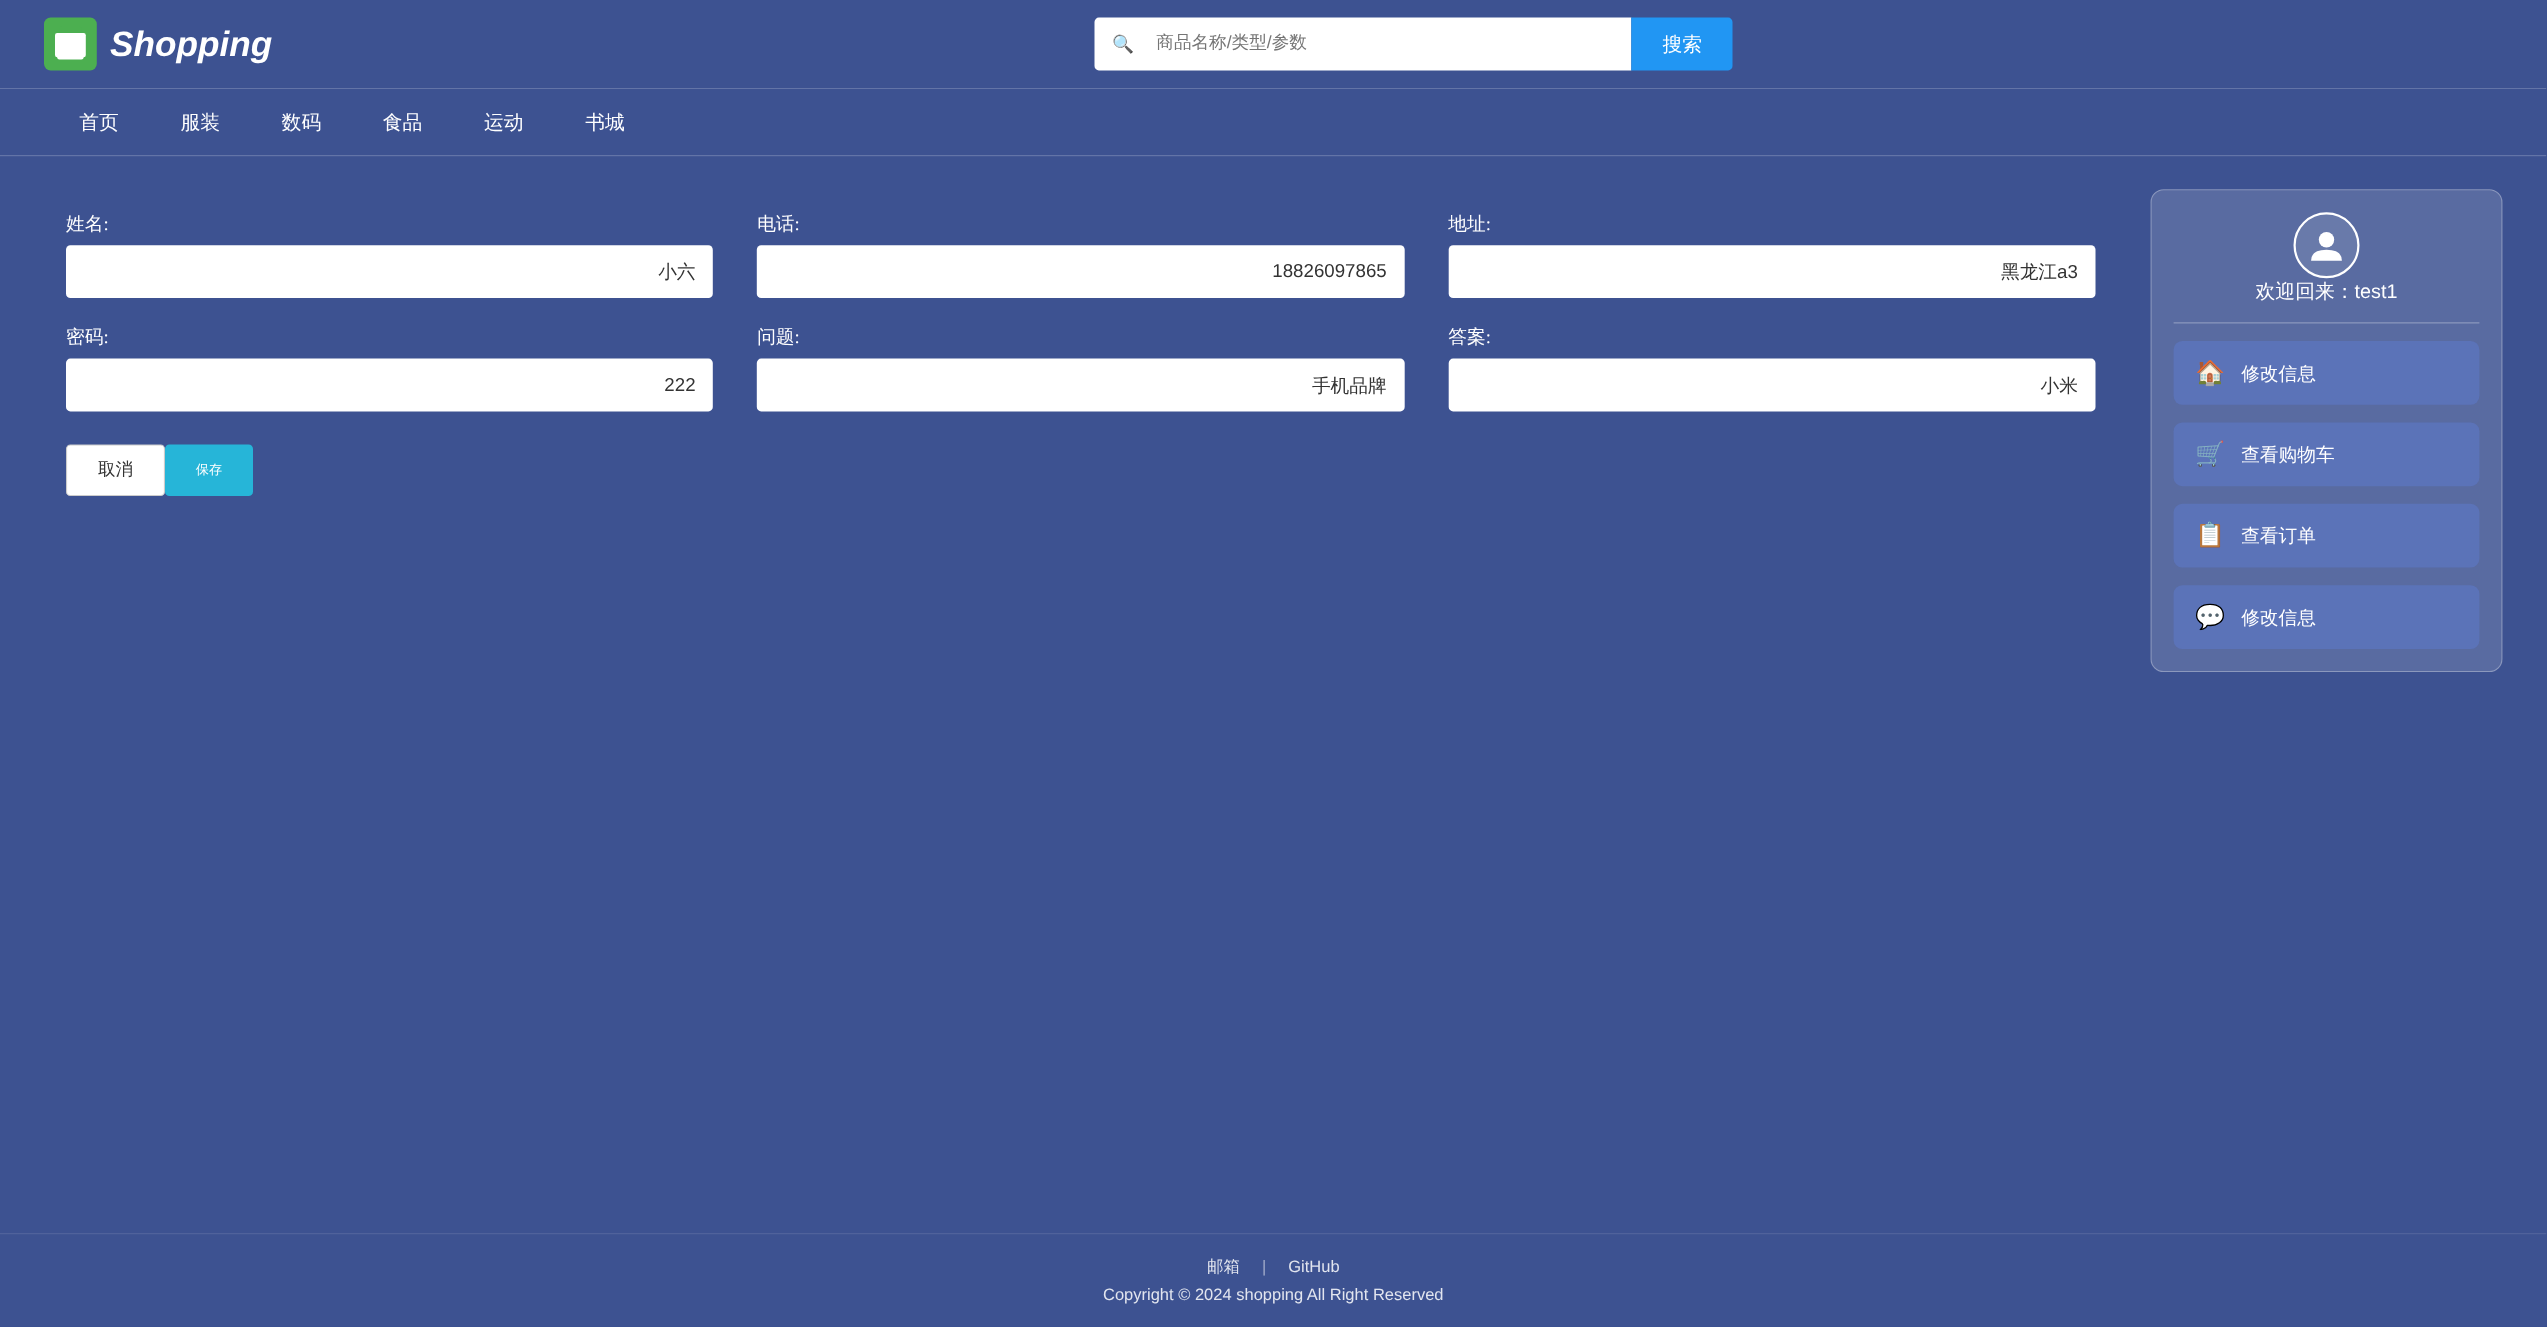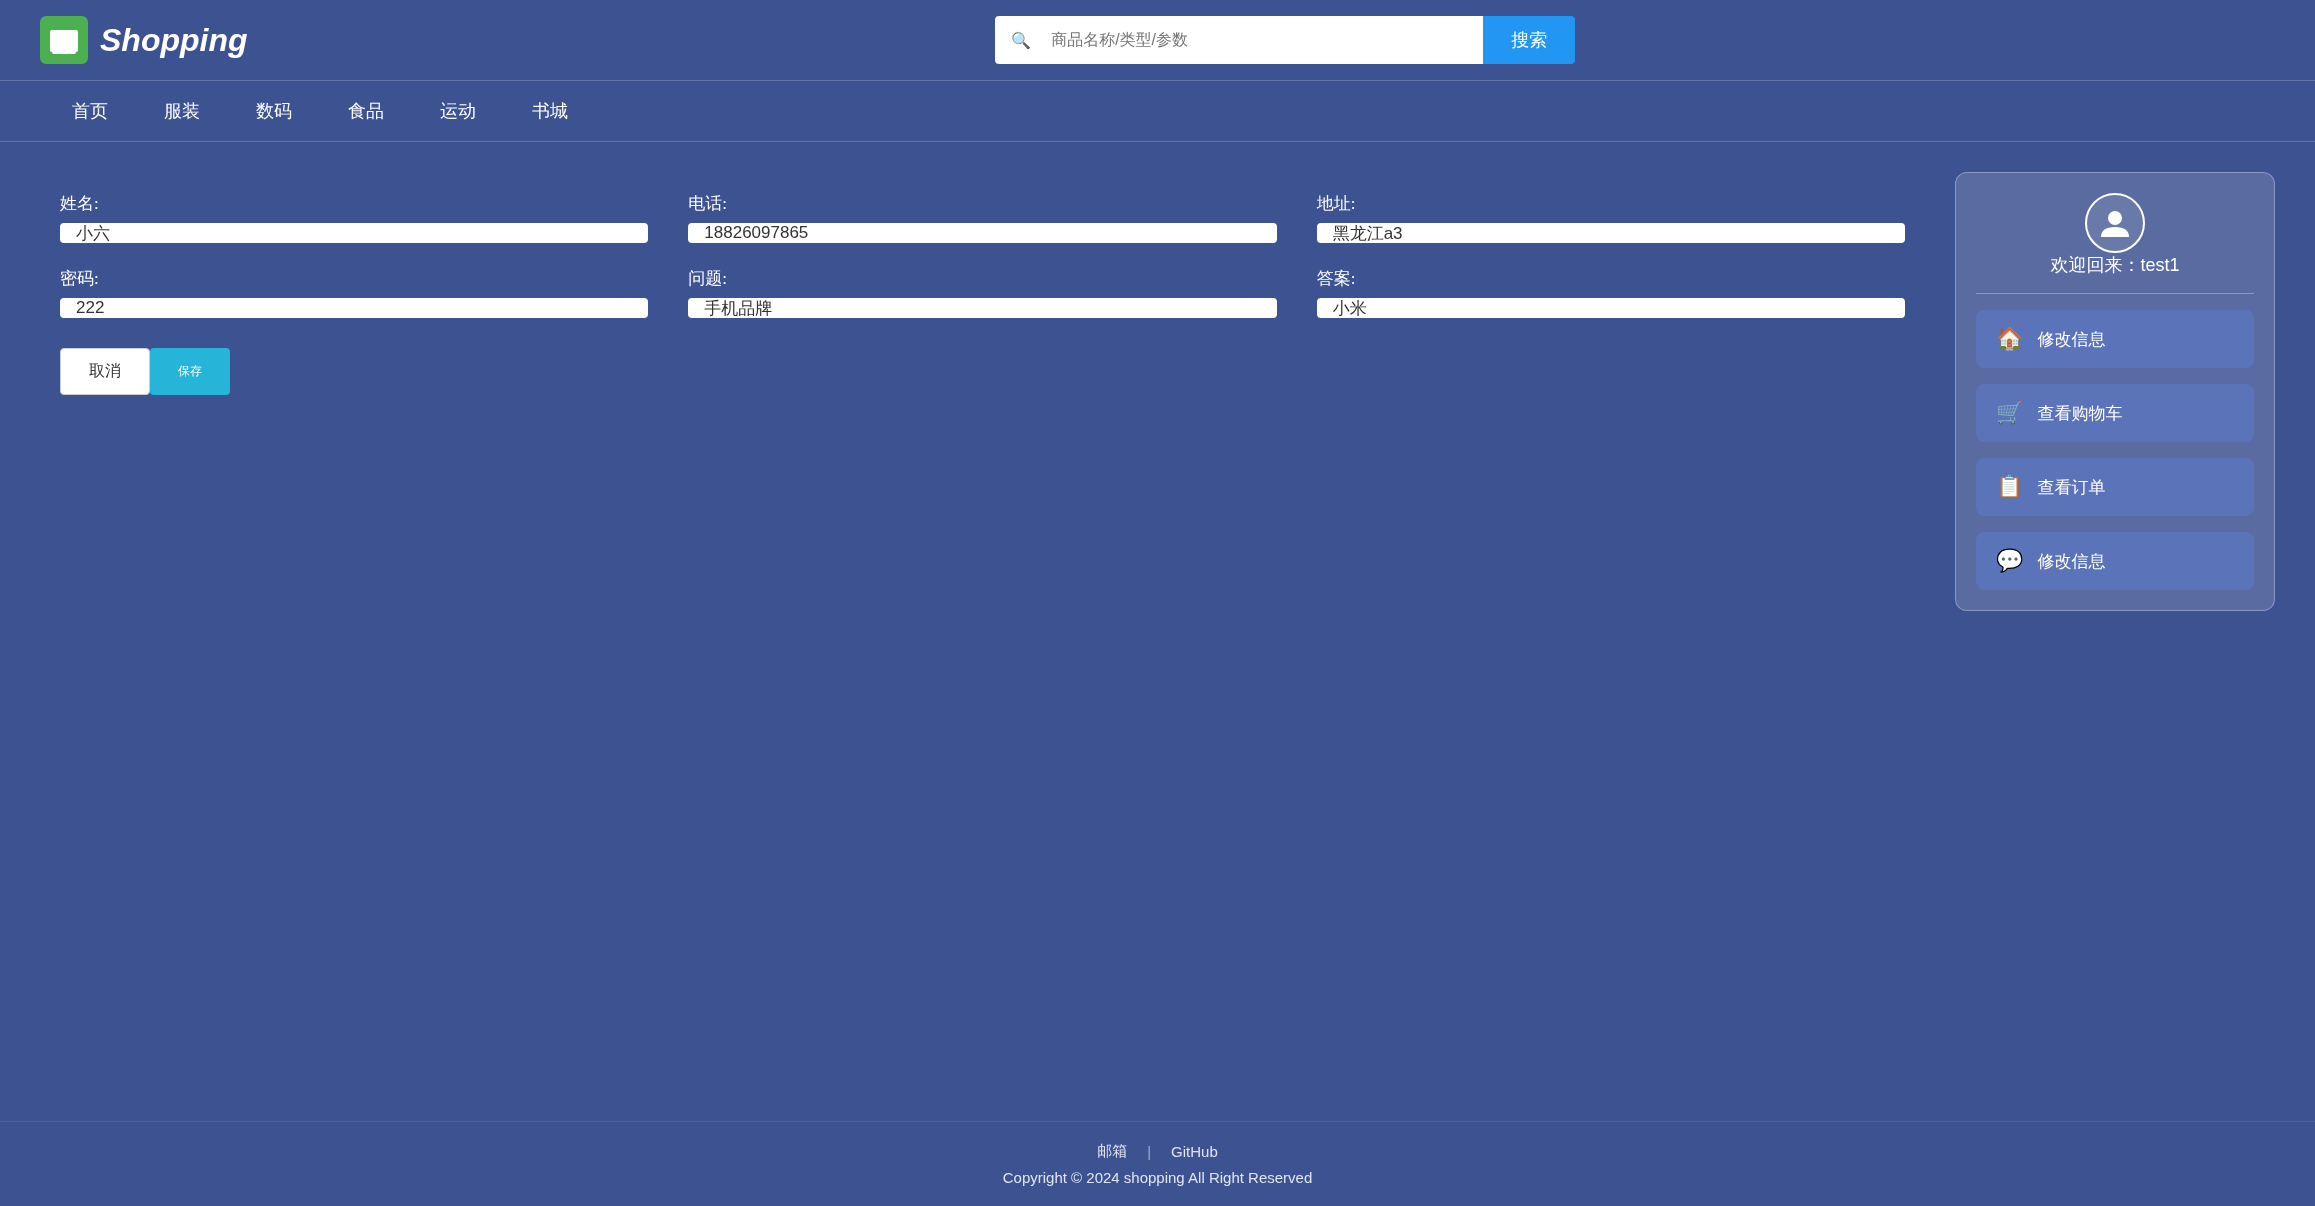--- a/index.html
+++ b/index.html
@@ -141,24 +141,25 @@
     }
     .form-label {
       font-size: 17px;
       color: white;
       font-family: Liberation Serif, serif;
     }
     .form-input {
       background: white;
       border: none;
       border-radius: 4px;
-      padding: 0 16px;
+      padding: 14px 16px;
       font-size: 17px;
       color: #333;
       outline: none;
+      text-align: right;
     }
     .form-actions {
       display: flex;
       gap: 0;
       margin-top: 16px;
     }
     .btn-cancel {
       background: white;
       color: #333;
       border: 1px solid #ccc;

